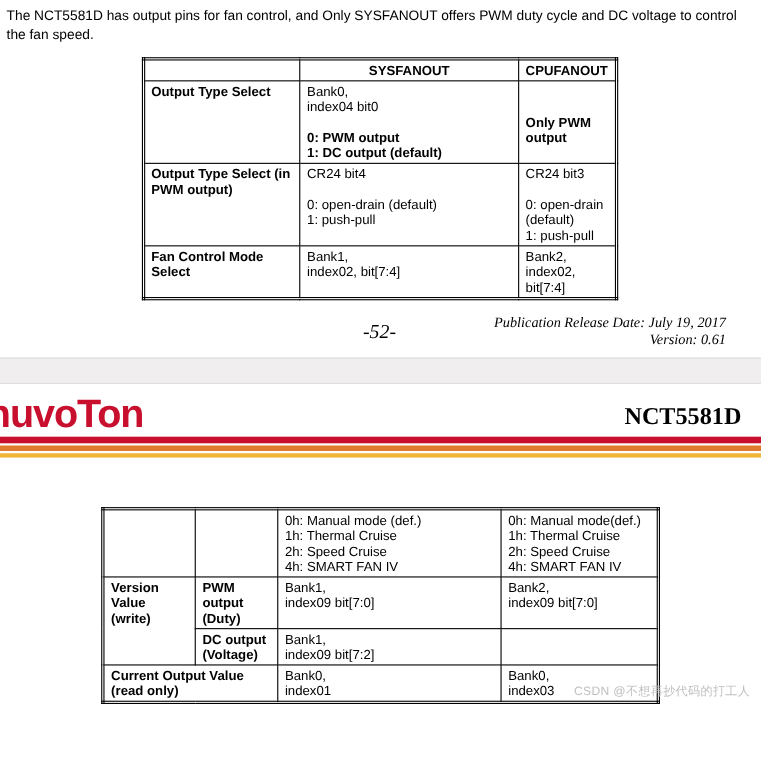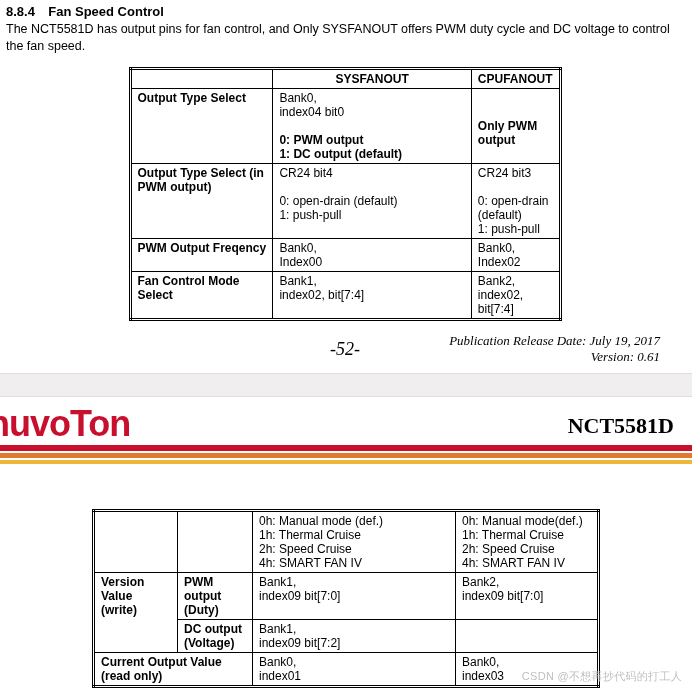--- a/index.html
+++ b/index.html
@@ -143,24 +143,20 @@
     text-align: left;
   }
   table.spec2 .rowlabel {
     font-weight: bold;
   }
 </style>
 </head>
 <body>
 
 <div class="page-pad">
-  <div>
-    <span class="sec-num">8.8.4</span>
-    <span class="sec-title">Fan Speed Control</span>
-  </div>
   <div class="body-text">The NCT5581D has output pins for fan control, and Only SYSFANOUT offers PWM duty cycle and DC voltage to control the fan speed.</div>
 
   <table class="spec dbl">
     <tbody>
         <tr>
       <th style="width:132px"></th>
       <th style="width:190px">SYSFANOUT</th>
       <th>CPUFANOUT</th>
     </tr>
     <tr>
@@ -183,31 +179,20 @@
         <span>CR24 bit4</span><br>
         <br>
         <span>0: open-drain (default)</span><br>
         <span>1: push-pull</span>
       </td>
       <td>
         <span>CR24 bit3</span><br>
         <br>
         <span>0: open-drain (default)</span><br>
         <span>1: push-pull</span>
-      </td>
-    </tr>
-    <tr>
-      <td class="rowlabel">PWM Output Freqency</td>
-      <td>
-        <span>Bank0,</span><br>
-        <span>Index00</span>
-      </td>
-      <td>
-        <span>Bank0,</span><br>
-        <span>Index02</span>
       </td>
     </tr>
     <tr>
       <td class="rowlabel">Fan Control Mode Select</td>
       <td>
         <span>Bank1,</span><br>
         <span>index02, bit[7:4]</span>
       </td>
       <td>
         <span>Bank2,</span><br>

